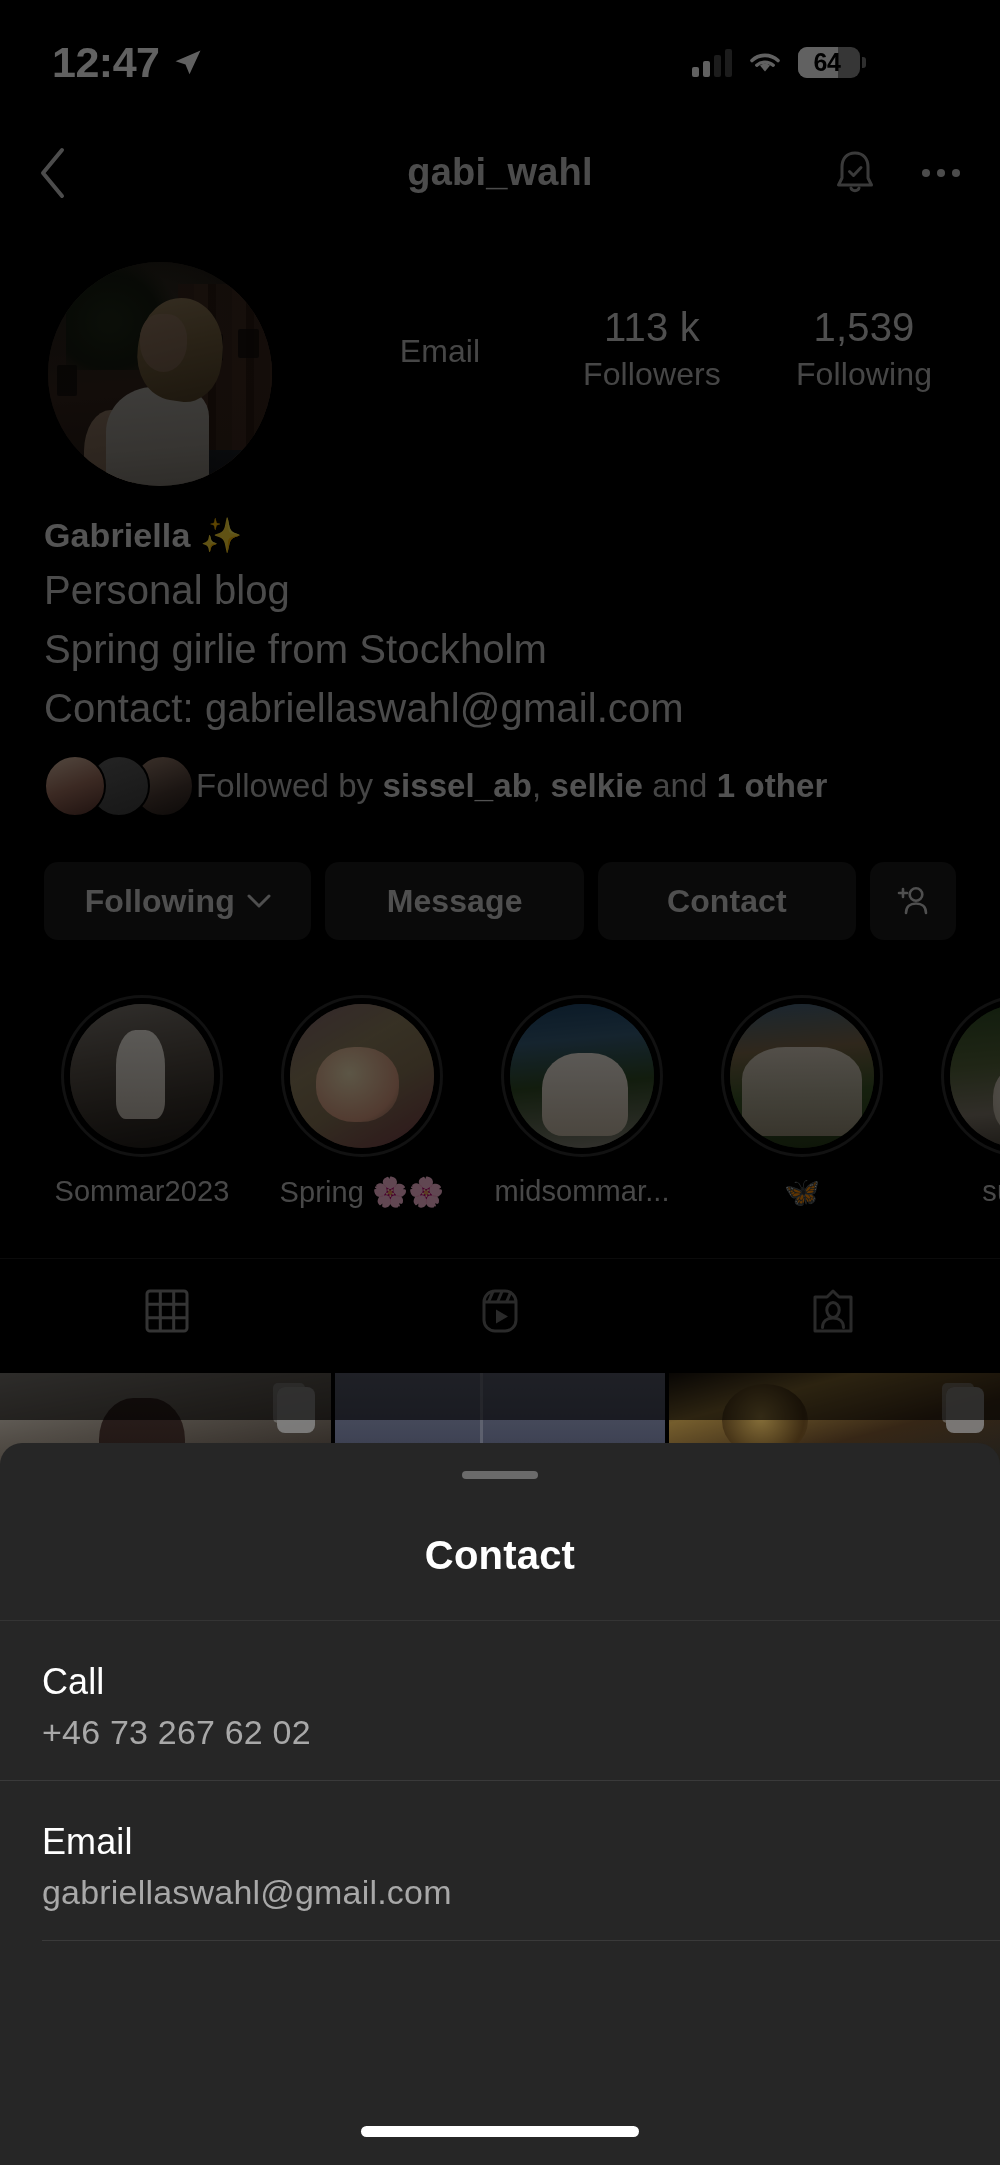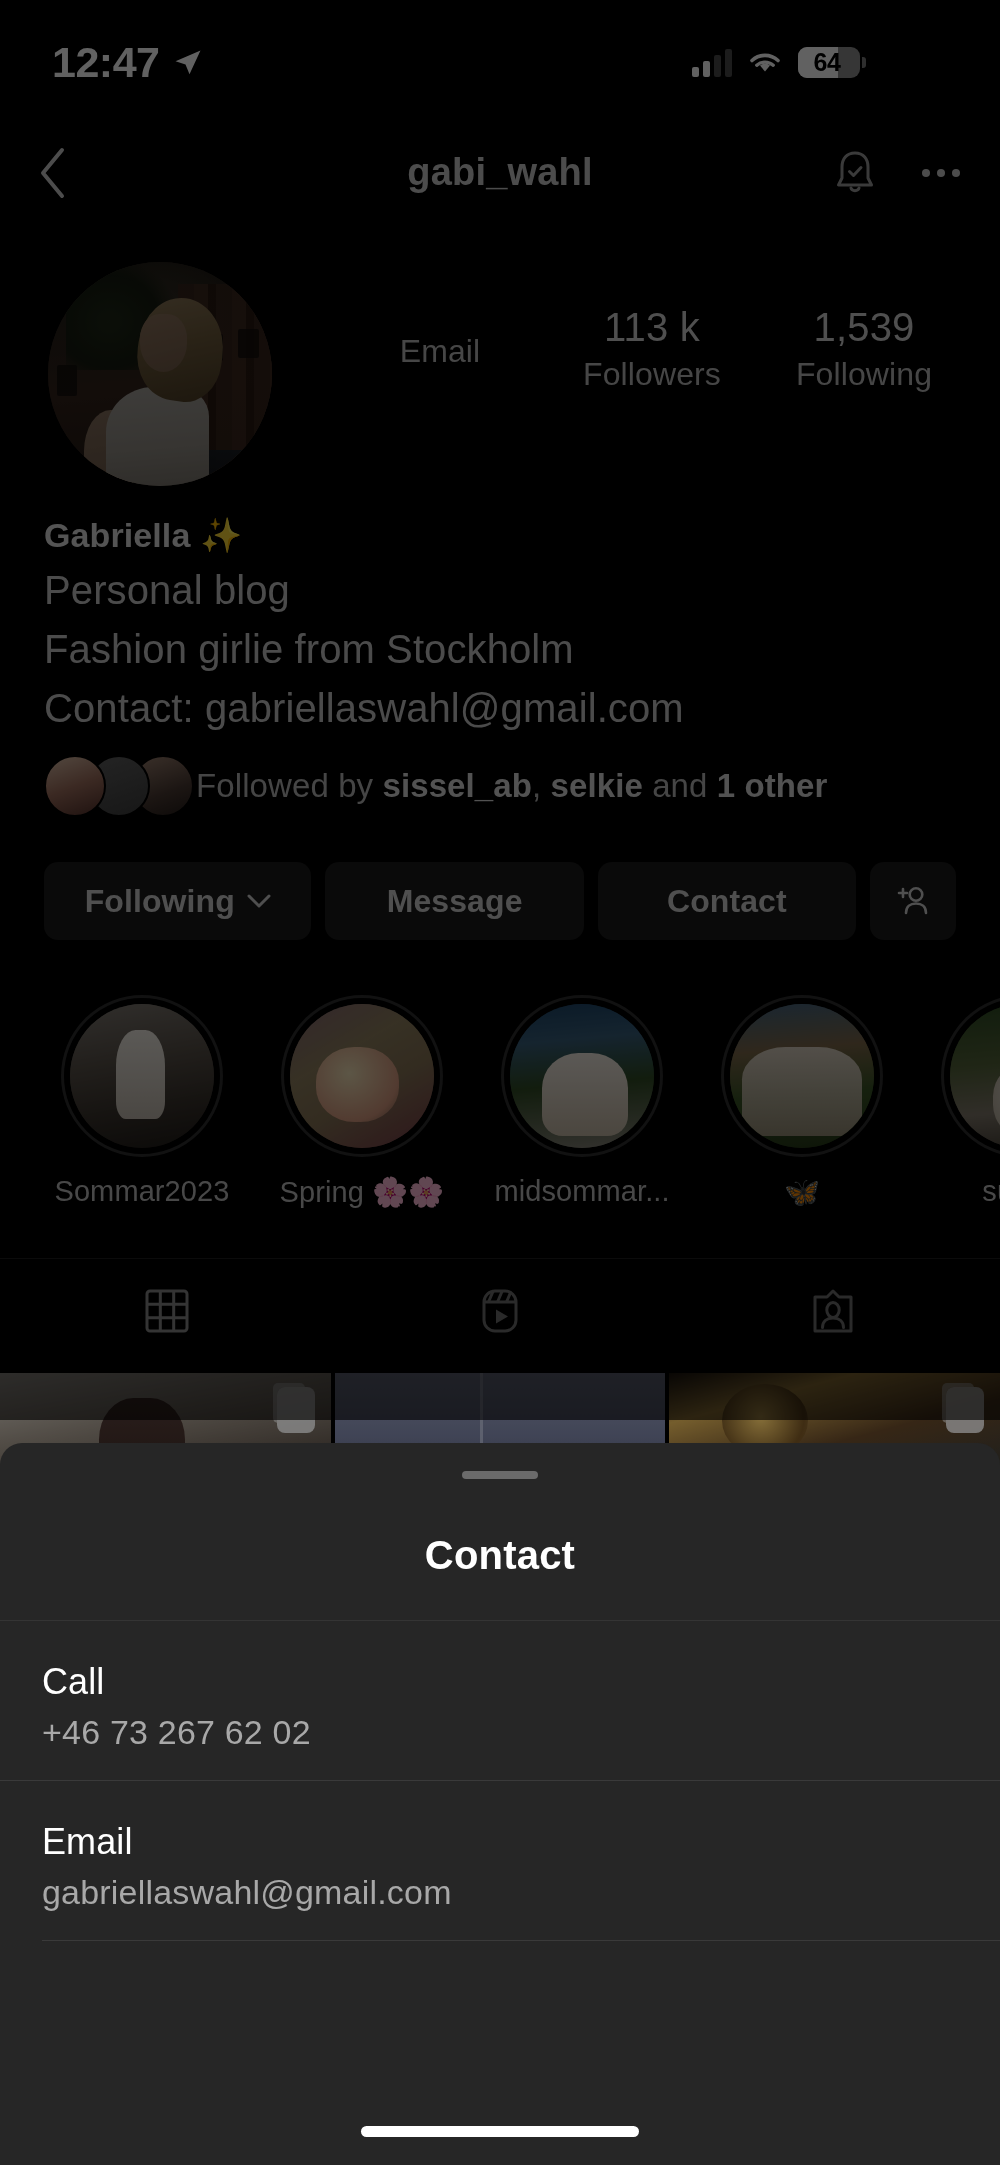--- a/index.html
+++ b/index.html
@@ -454,21 +454,21 @@
         </div>
       </div>
     </div>
 
     <div id="bio">
       <div id="bio-name">
         <span>Gabriella</span>
         <span class="sparkle">✨</span>
       </div>
       <div class="bio-line">Personal blog</div>
-      <div class="bio-line">Fashion girlie from Stockholm</div>
+      <div class="bio-line">Spring girlie from Stockholm</div>
       <div class="bio-line">Contact: gabriellaswahl@gmail.com</div>
     </div>
 
     <div id="followed-by">
       <div id="fb-avatars">
         <span class="fb-av"></span>
         <span class="fb-av"></span>
         <span class="fb-av"></span>
       </div>
       <div id="fb-text">

